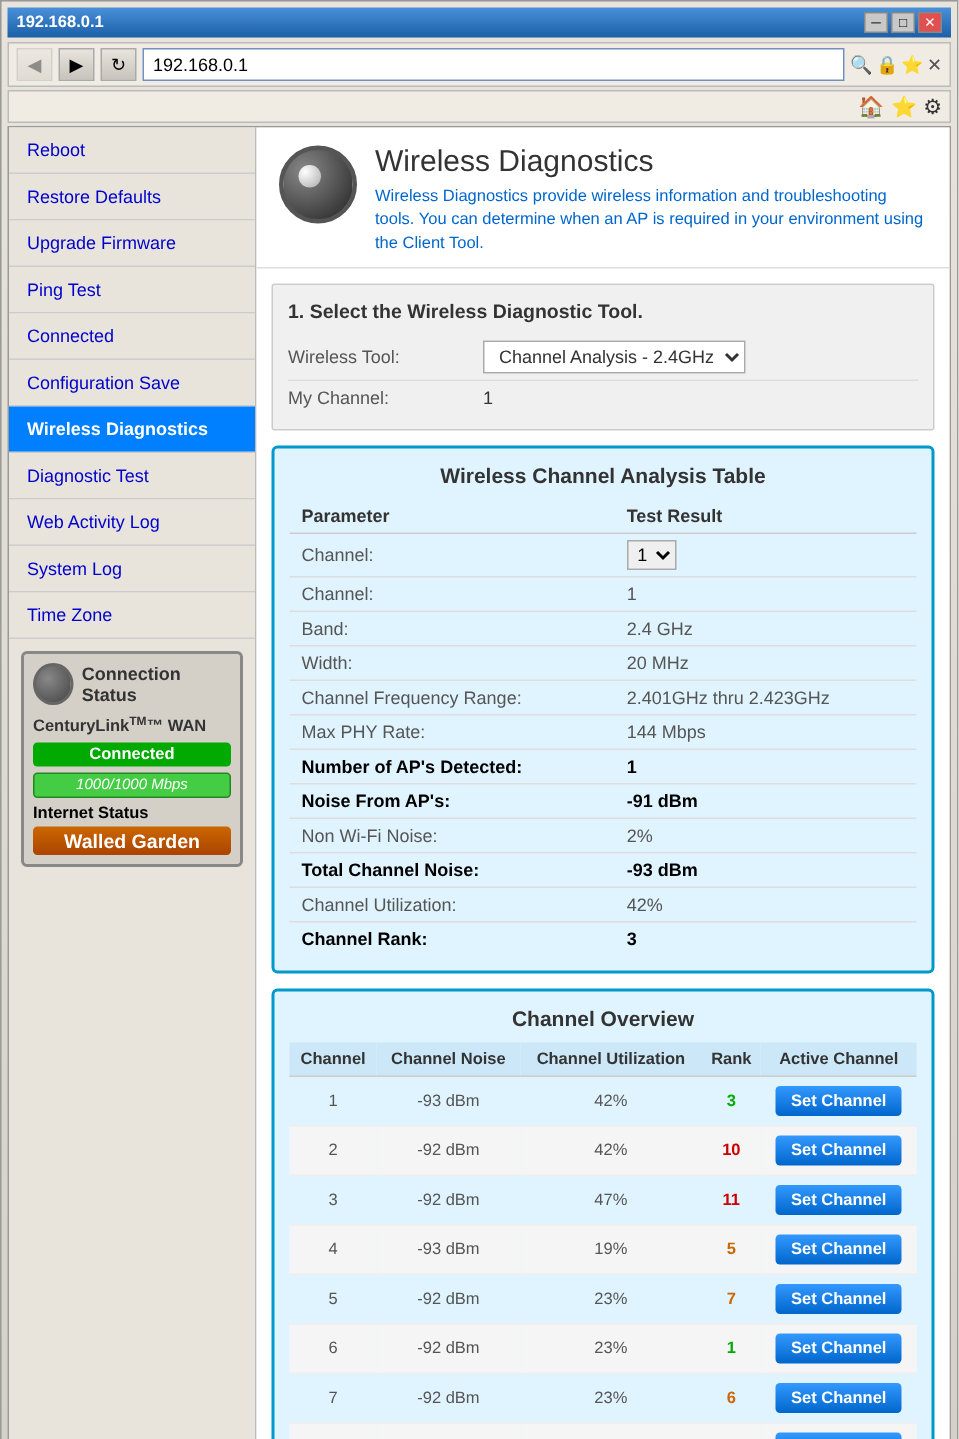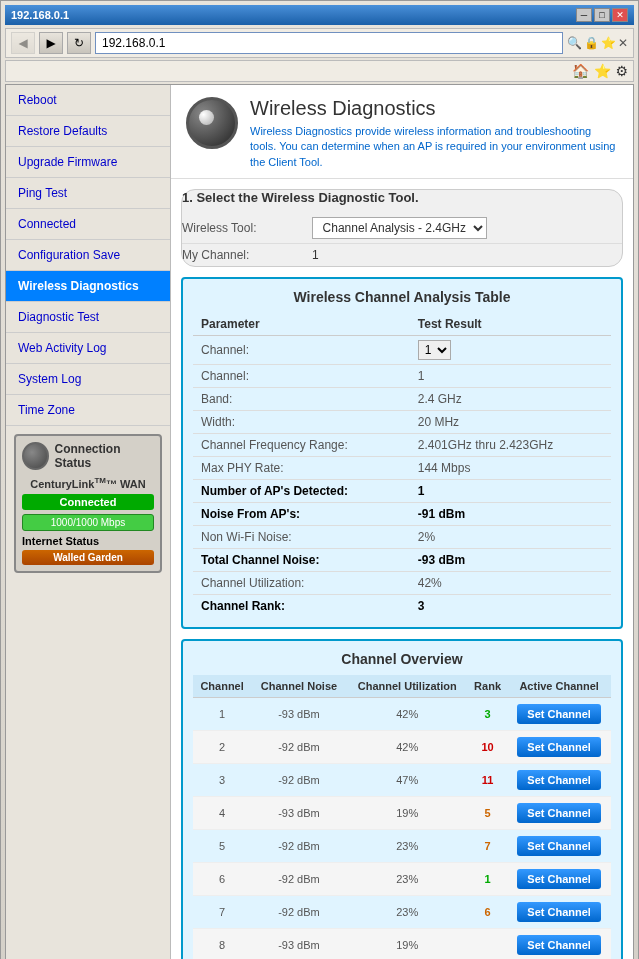--- a/index.html
+++ b/index.html
@@ -78,37 +78,37 @@
     .conn-header {
       display: flex; align-items: center; gap: 6px; margin-bottom: 6px;
     }
     .conn-icon {
       width: 28px; height: 28px; border-radius: 50%;
       background: radial-gradient(circle at 35% 35%, #888, #444);
       border: 2px solid #666;
     }
     .conn-title { font-size: 12px; font-weight: bold; color: #333; }
     .centurylink-label {
-      font-size: 11px; font-weight: bold; text-align: center;
+      font-size: 11px; font-weight: bold; 
       color: #333; margin-bottom: 4px;
     }
     .conn-status-badge {
       background: #00aa00; color: white; text-align: center;
       padding: 2px 6px; border-radius: 3px; font-size: 11px;
       font-weight: bold; margin-bottom: 4px;
     }
     .speed-badge {
       background: #44cc44; color: white; text-align: center;
       padding: 2px 4px; border-radius: 3px; font-size: 10px;
-      margin-bottom: 4px; border: 1px solid #228822;
+      margin-bottom: 4px; border: 1px solid #228822; font-style: italic;
     }
     .internet-status-label { font-size: 11px; font-weight: bold; text-align: left; margin-bottom: 3px; }
     .walled-garden-badge {
       background: linear-gradient(to bottom, #cc6600, #aa4400); color: white;
-      text-align: center; padding: 2px 4px; border-radius: 3px; font-size: 10px;
+      text-align: center; padding: 2px 4px; border-radius: 3px; font-size: 13px;
       font-weight: bold;
     }
 
     
     .main-panel {
       flex: 1; background: white; padding: 0; overflow: auto;
     }
 
     
     .page-header {
@@ -127,22 +127,22 @@
       width: 15px; height: 15px;
       background: radial-gradient(circle at 30% 30%, white, #aaa);
       border-radius: 50%;
     }
     .page-title-area { flex: 1; }
     .page-title { font-size: 20px; color: #333; font-weight: normal; margin-bottom: 4px; }
     .page-subtitle { font-size: 11px; color: #0066cc; line-height: 1.4; }
 
     
     .section-box {
-      background: #f0f0f0; border: 1px solid #ccc; margin: 10px; padding: 0;
-      border-radius: 14px;
+      background: #f0f0f0; border: 1px solid #ccc; margin: 10px; padding: 10px;
+      border-radius: 2px;
     }
     .section-title { font-size: 13px; font-weight: bold; margin-bottom: 8px; color: #333; }
     .form-row {
       display: flex; align-items: center; padding: 4px 0; border-bottom: 1px solid #ddd;
     }
     .form-row:last-child { border-bottom: none; }
     .form-label { width: 130px; color: #555; font-size: 12px; }
     .form-value { font-size: 12px; color: #333; }
     select.form-select {
       padding: 2px 4px; border: 1px solid #aaa; background: white;

